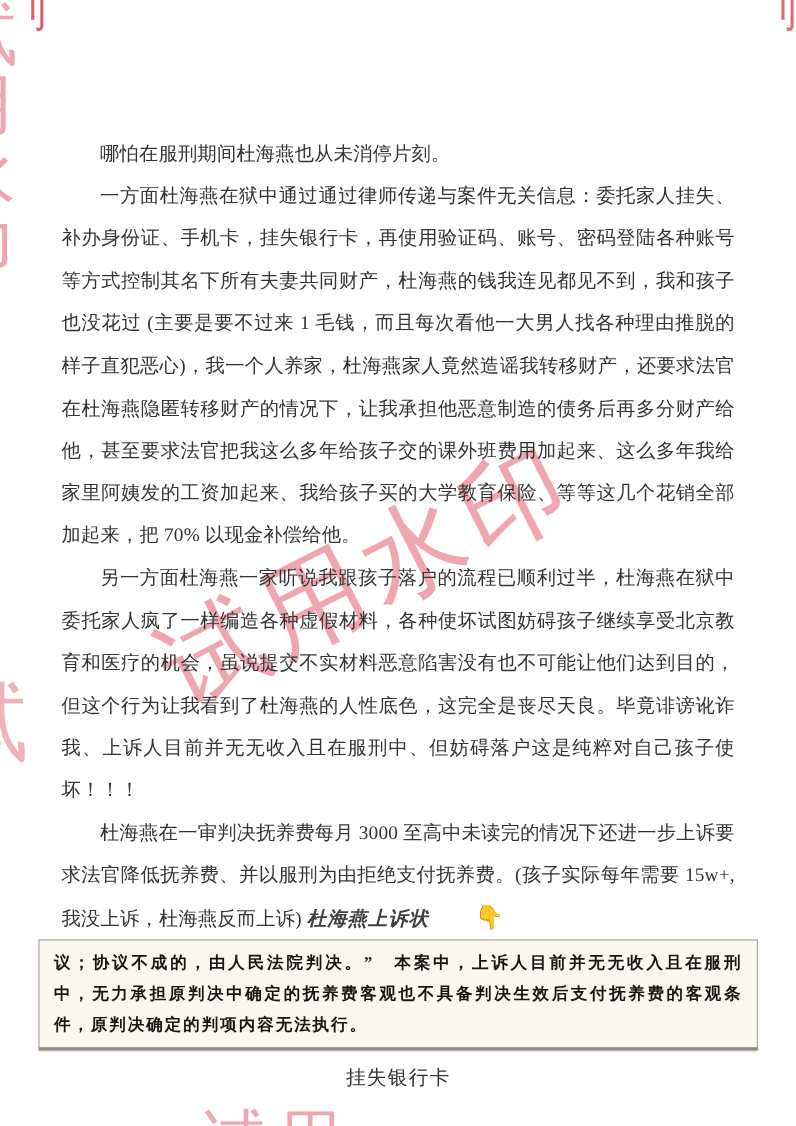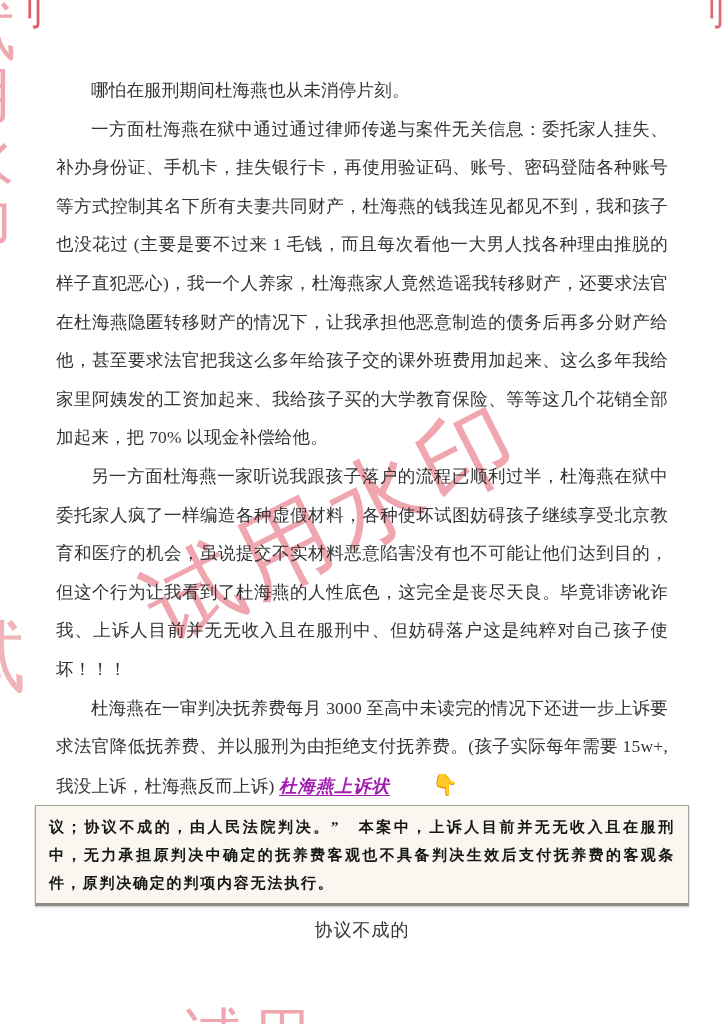--- a/index.html
+++ b/index.html
@@ -7,39 +7,38 @@
     position:relative;
     width:724px;height:1024px;
     margin:0 auto;
     background:#ffffff;
     overflow:hidden;
     font-family:"Liberation Serif","DejaVu Serif",serif;
     color:#2e2e2e;
   }
   .content{
     position:relative;
-    padding:71px 56px 0 56px;
+    padding:120px 56px 0 56px;
     z-index:2;
   }
   .para{
     margin:0;
     font-size:17.5px;
     line-height:38.6px;
     text-align:justify;
     text-indent:2em;
     color:#333333;
     letter-spacing:0.2px;
   }
   .appeal-link{
     font-style:italic;
     font-weight:600;
-    text-decoration:underline;
     text-underline-offset:3px;
     letter-spacing:1px;
-    color:#a21caf;
+    color:#404040;
     cursor:pointer;
   }
   .emoji{
     font-size:21px;
     margin-left:7px;
     color:#f0b63f;
     text-decoration:none;
     display:inline-block;
   }
   .quote-block{
@@ -112,17 +111,17 @@
   <div class="wm wm-f8">试用</div>
 
   <div class="content">
     <p class="para">哪怕在服刑期间杜海燕也从未消停片刻。</p>
     <p class="para">一方面杜海燕在狱中通过通过律师传递与案件无关信息：委托家人挂失、补办身份证、手机卡，挂失银行卡，再使用验证码、账号、密码登陆各种账号等方式控制其名下所有夫妻共同财产，杜海燕的钱我连见都见不到，我和孩子也没花过 (主要是要不过来 1 毛钱，而且每次看他一大男人找各种理由推脱的样子直犯恶心)，我一个人养家，杜海燕家人竟然造谣我转移财产，还要求法官在杜海燕隐匿转移财产的情况下，让我承担他恶意制造的债务后再多分财产给他，甚至要求法官把我这么多年给孩子交的课外班费用加起来、这么多年我给家里阿姨发的工资加起来、我给孩子买的大学教育保险、等等这几个花销全部加起来，把 70% 以现金补偿给他。</p>
     <p class="para">另一方面杜海燕一家听说我跟孩子落户的流程已顺利过半，杜海燕在狱中委托家人疯了一样编造各种虚假材料，各种使坏试图妨碍孩子继续享受北京教育和医疗的机会，虽说提交不实材料恶意陷害没有也不可能让他们达到目的，但这个行为让我看到了杜海燕的人性底色，这完全是丧尽天良。毕竟诽谤讹诈我、上诉人目前并无无收入且在服刑中、但妨碍落户这是纯粹对自己孩子使坏！！！</p>
     <p class="para"><span>杜海燕在一审判决抚养费每月 3000 至高中未读完的情况下还进一步上诉要求法官降低抚养费、并以服刑为由拒绝支付抚养费。(孩子实际每年需要 15w+, 我没上诉，杜海燕反而上诉) </span><span class="appeal-link">杜海燕上诉状</span><span class="emoji">👇</span></p>
 
     <div class="quote-block">议；协议不成的，由人民法院判决。”　本案中，上诉人目前并无无收入且在服刑中，无力承担原判决中确定的抚养费客观也不具备判决生效后支付抚养费的客观条件，原判决确定的判项内容无法执行。</div>
 
-    <h3 class="section-title">协议不成的</h3>
+    <h3 class="section-title">挂失银行卡</h3>
 
   </div>
 
 </div>
 
 </body></html>

